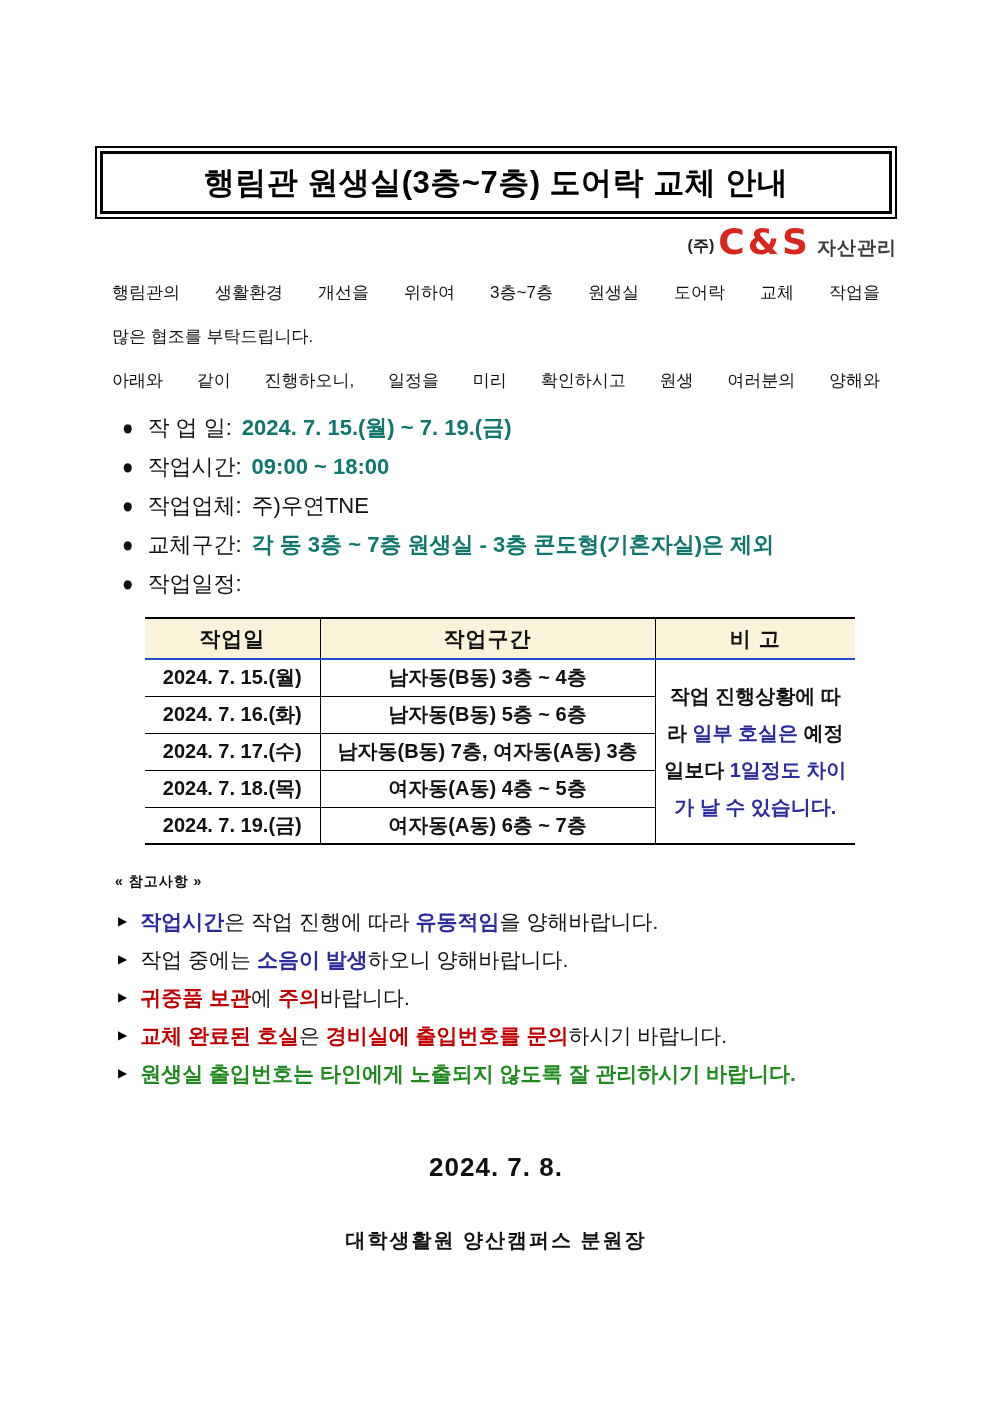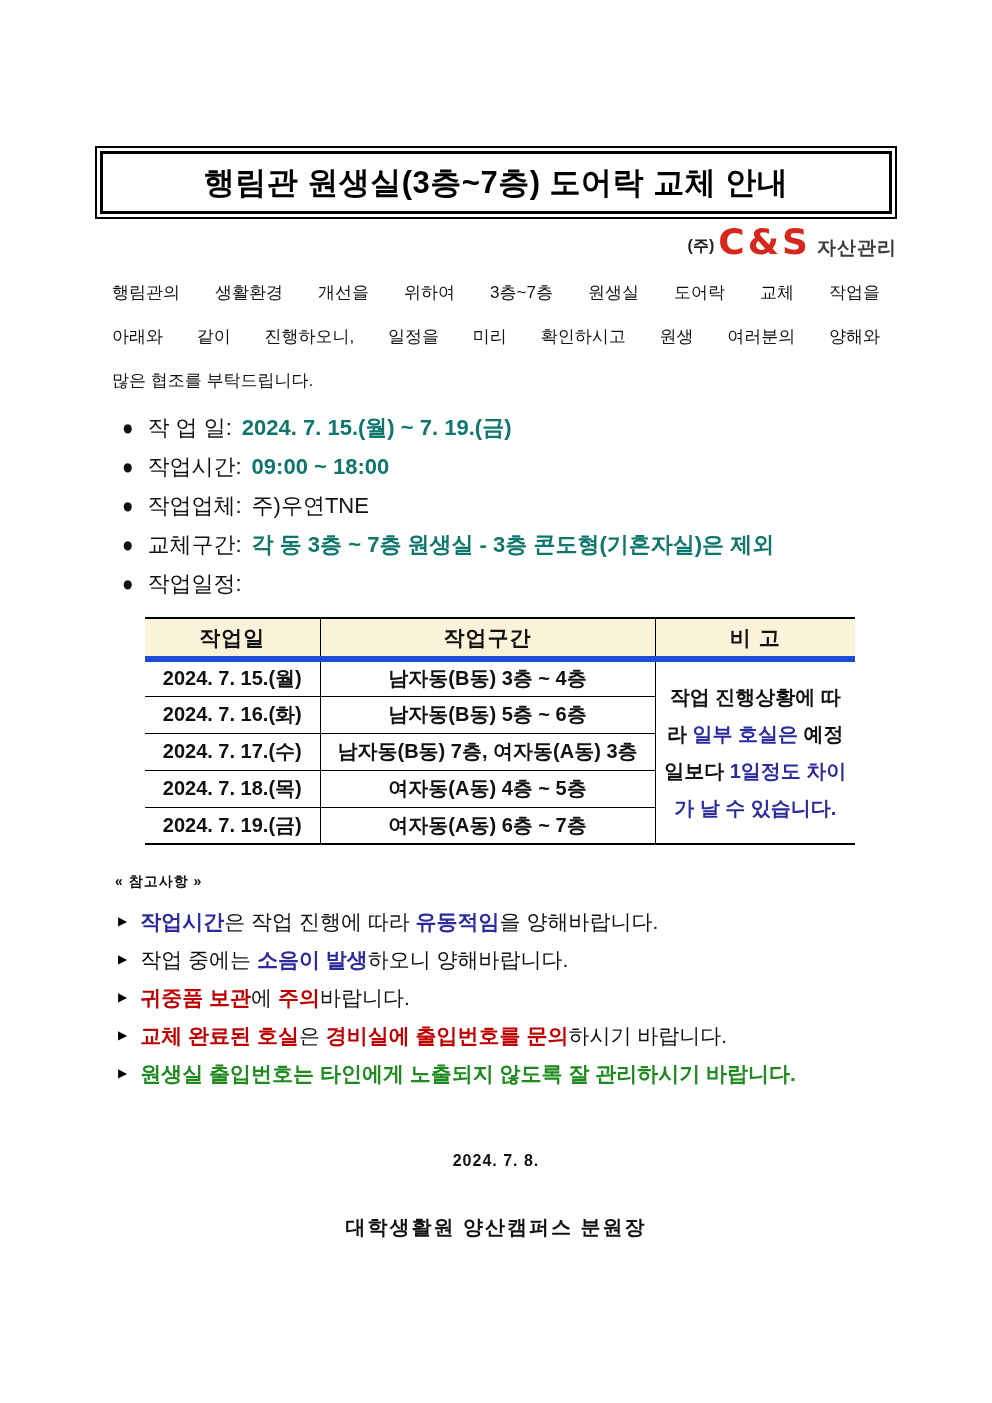--- a/index.html
+++ b/index.html
@@ -39,21 +39,21 @@
   table.schedule {
     border-collapse: collapse; margin-left: 50px; margin-top: 14px;
     width: 710px; table-layout: fixed;
   }
   table.schedule col.c1 { width: 175px; }
   table.schedule col.c2 { width: 335px; }
   table.schedule col.c3 { width: 200px; }
   table.schedule { border-top: 2.5px solid #000; border-bottom: 2.5px solid #000; }
   table.schedule th {
     background: #FAF3DA; font-size: 21px; font-weight: bold;
-    height: 41px; border-bottom: 6px solid #1d4ed8; letter-spacing: 1px;
+    height: 41px; border-bottom: 2px solid #1d4ed8; letter-spacing: 1px;
   }
   table.schedule th + th, table.schedule td + td { border-left: 1.5px solid #000; }
   table.schedule td { height: 37px; text-align: center; font-size: 20px; font-weight: bold; }
   table.schedule tbody tr td.day, table.schedule tbody tr td.zone { border-bottom: 1.5px solid #000; }
   table.schedule tbody tr:last-child td { border-bottom: none; }
   td.note-cell {
     vertical-align: middle; padding: 4px 8px; font-size: 21px; font-weight: bold;
     line-height: 37px; border-bottom: none !important;
   }
   .c-black { color: #111; }
@@ -61,42 +61,42 @@
   .c-red   { color: #C00000; }
   .c-green { color: #1E8A1E; }
 
   .notes { margin-top: 28px; padding-left: 20px; }
   .notes-header { font-size: 14px; font-weight: bold; height: 34px; letter-spacing: 1px; }
   .note-row { display: flex; align-items: flex-start; min-height: 38px; font-size: 21px; padding-left: 3px; }
   .note-arrow { font-size: 12px; line-height: 29px; margin-right: 13px; color: #000; }
   .note-text { line-height: 29px; }
   .note-text .b { font-weight: bold; }
 
-  .footer-date { margin-top: 55px; text-align: center; font-size: 16px; font-weight: bold; letter-spacing: 1px; }
+  .footer-date { margin-top: 55px; text-align: center; font-size: 26px; font-weight: bold; letter-spacing: 1px; }
   .footer-sign { margin-top: 44px; text-align: center; font-size: 20px; font-weight: bold; letter-spacing: 2px; }
 </style>
 </head>
 <body>
 
 <div class="page">
 
   <div class="title-box">
     <div class="title-inner">
       <h1>행림관 원생실(3층~7층) 도어락 교체 안내</h1>
     </div>
   </div>
 
   <div class="logo-row">
     <span class="logo-prefix">(주)</span><span class="logo-brand">C&amp;S</span><span class="logo-suffix">자산관리</span>
   </div>
 
   <div class="intro">
     <div class="intro-line justify">행림관의 생활환경 개선을 위하여 3층~7층 원생실 도어락 교체 작업을</div>
+    <div class="intro-line">많은 협조를 부탁드립니다.</div>
     <div class="intro-line justify">아래와 같이 진행하오니, 일정을 미리 확인하시고 원생 여러분의 양해와</div>
-    <div class="intro-line">많은 협조를 부탁드립니다.</div>
   </div>
 
   <div class="bullets">
     <div class="bullet-row">
       <span class="bullet-dot">●</span>
       <span class="bullet-label">작 업 일:</span>
       <span class="bullet-value red">2024. 7. 15.(월) ~ 7. 19.(금)</span>
     </div>
     <div class="bullet-row">
       <span class="bullet-dot">●</span>

